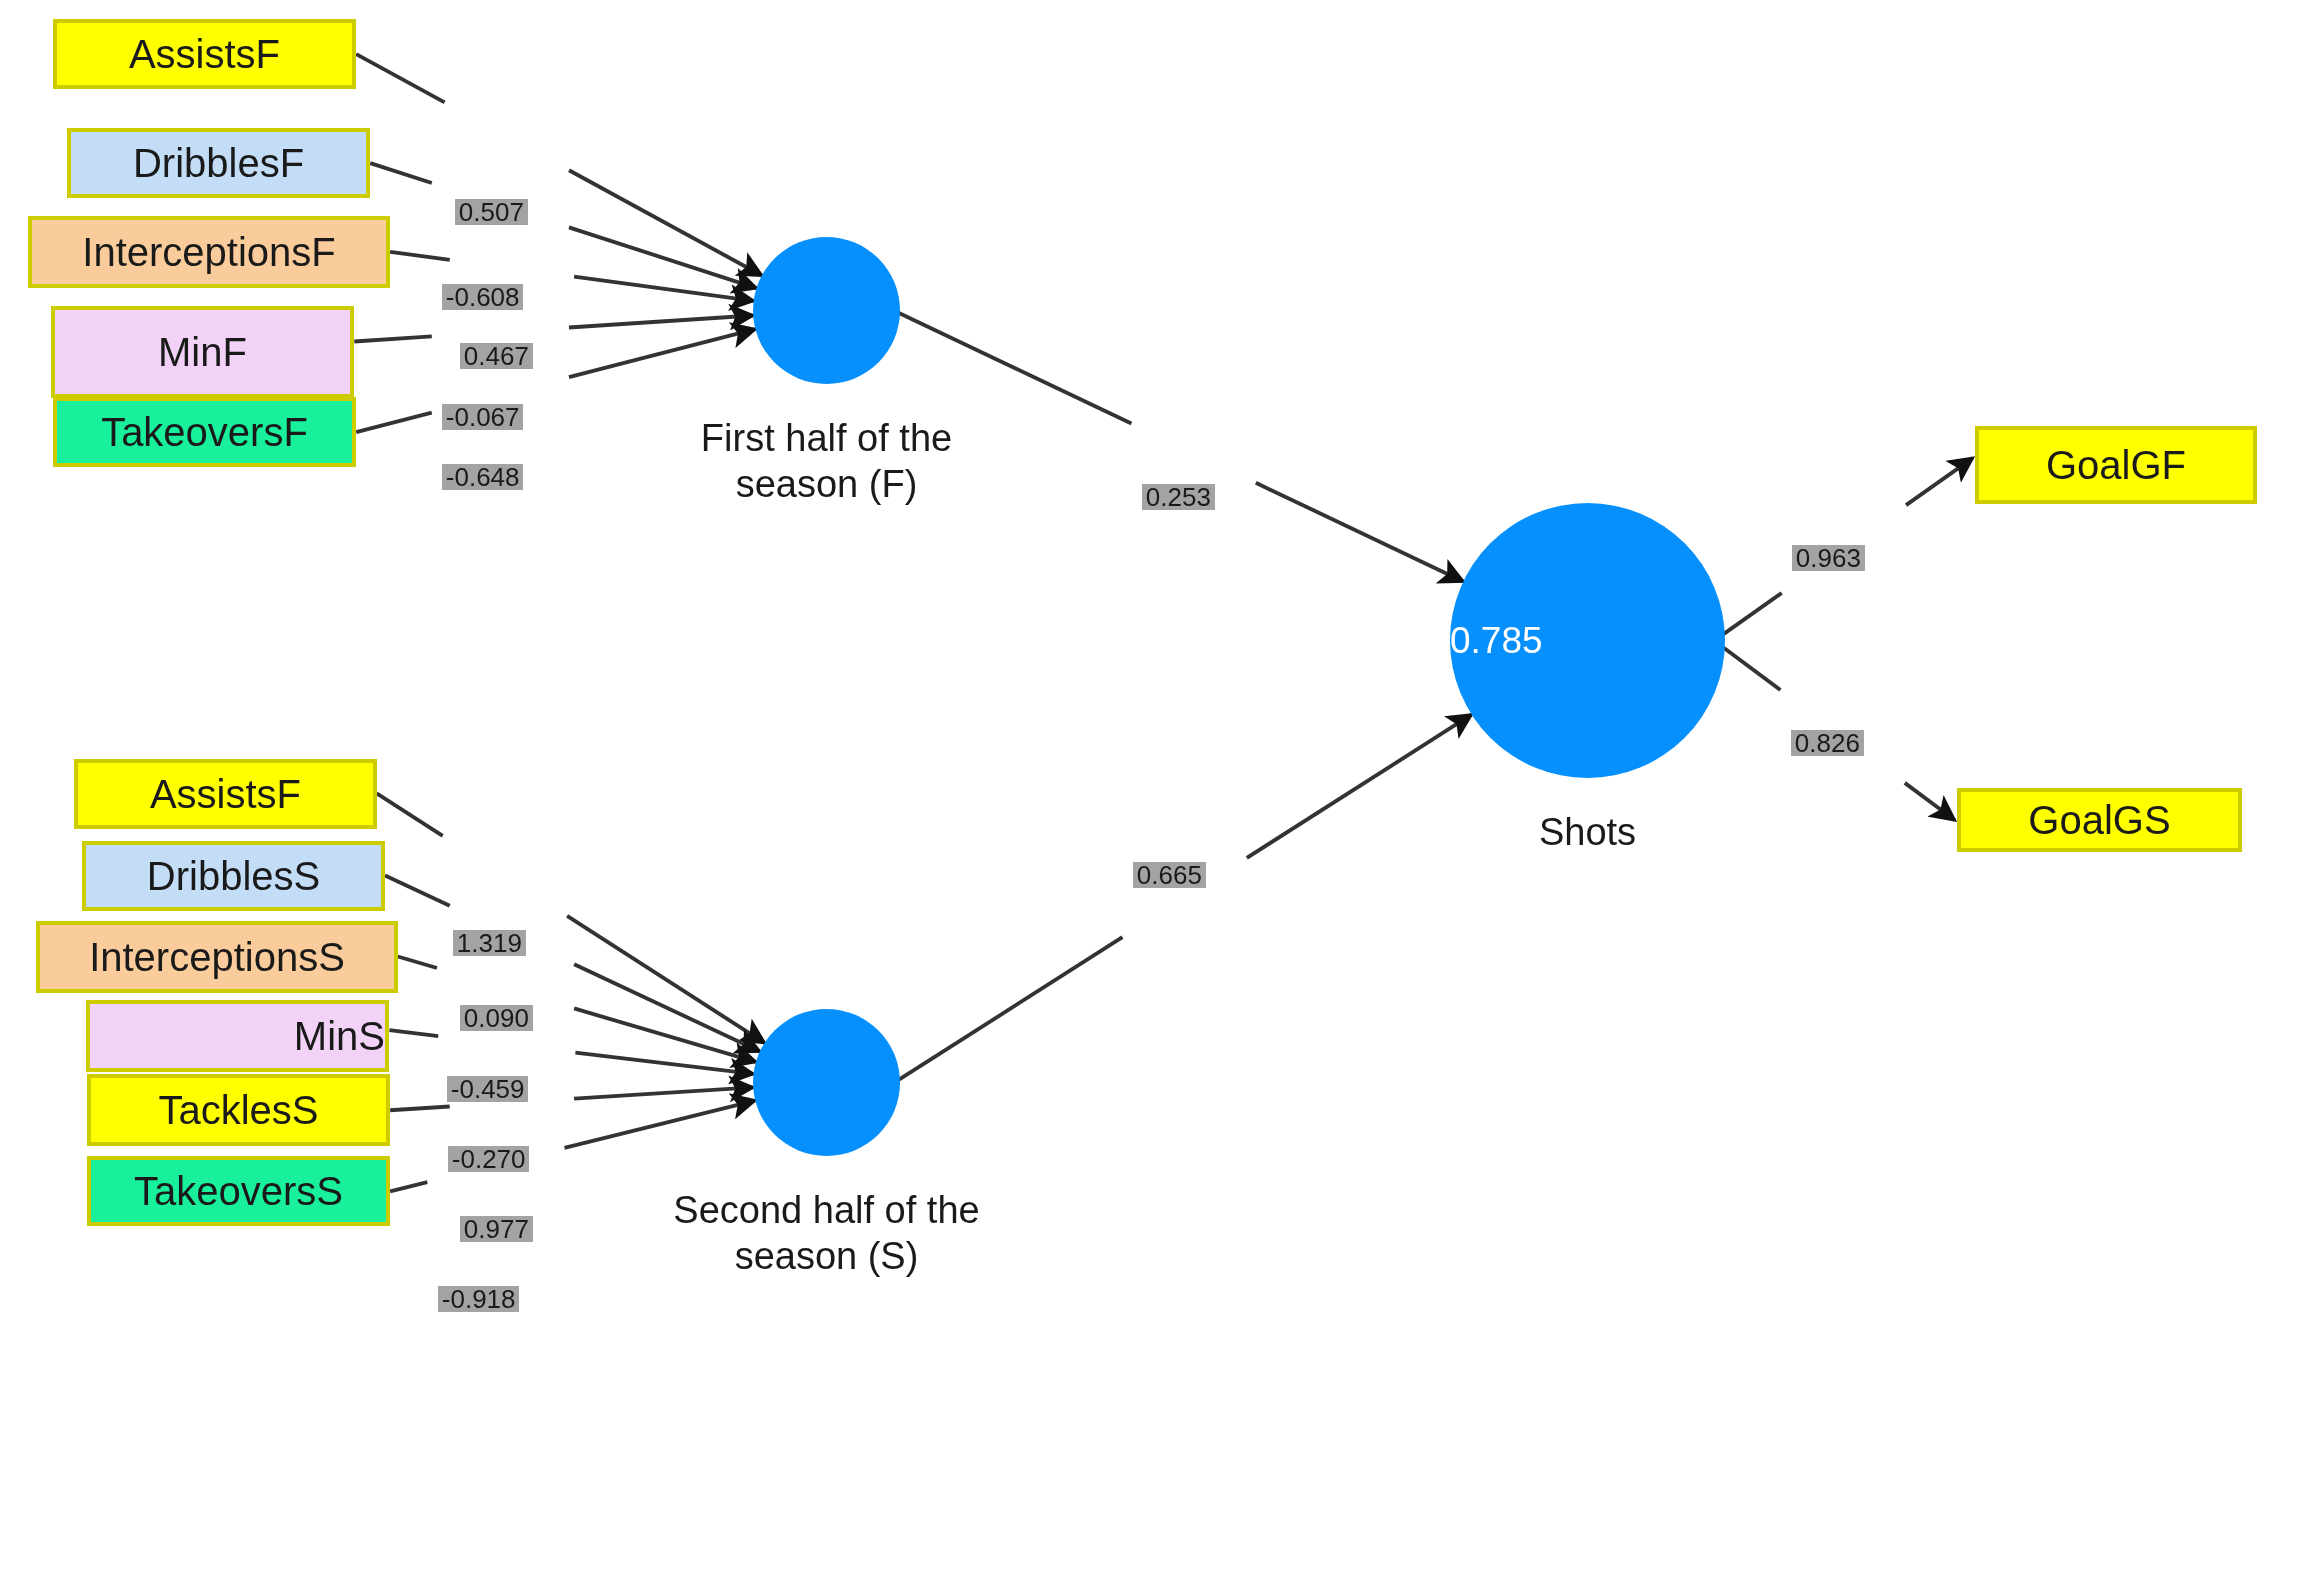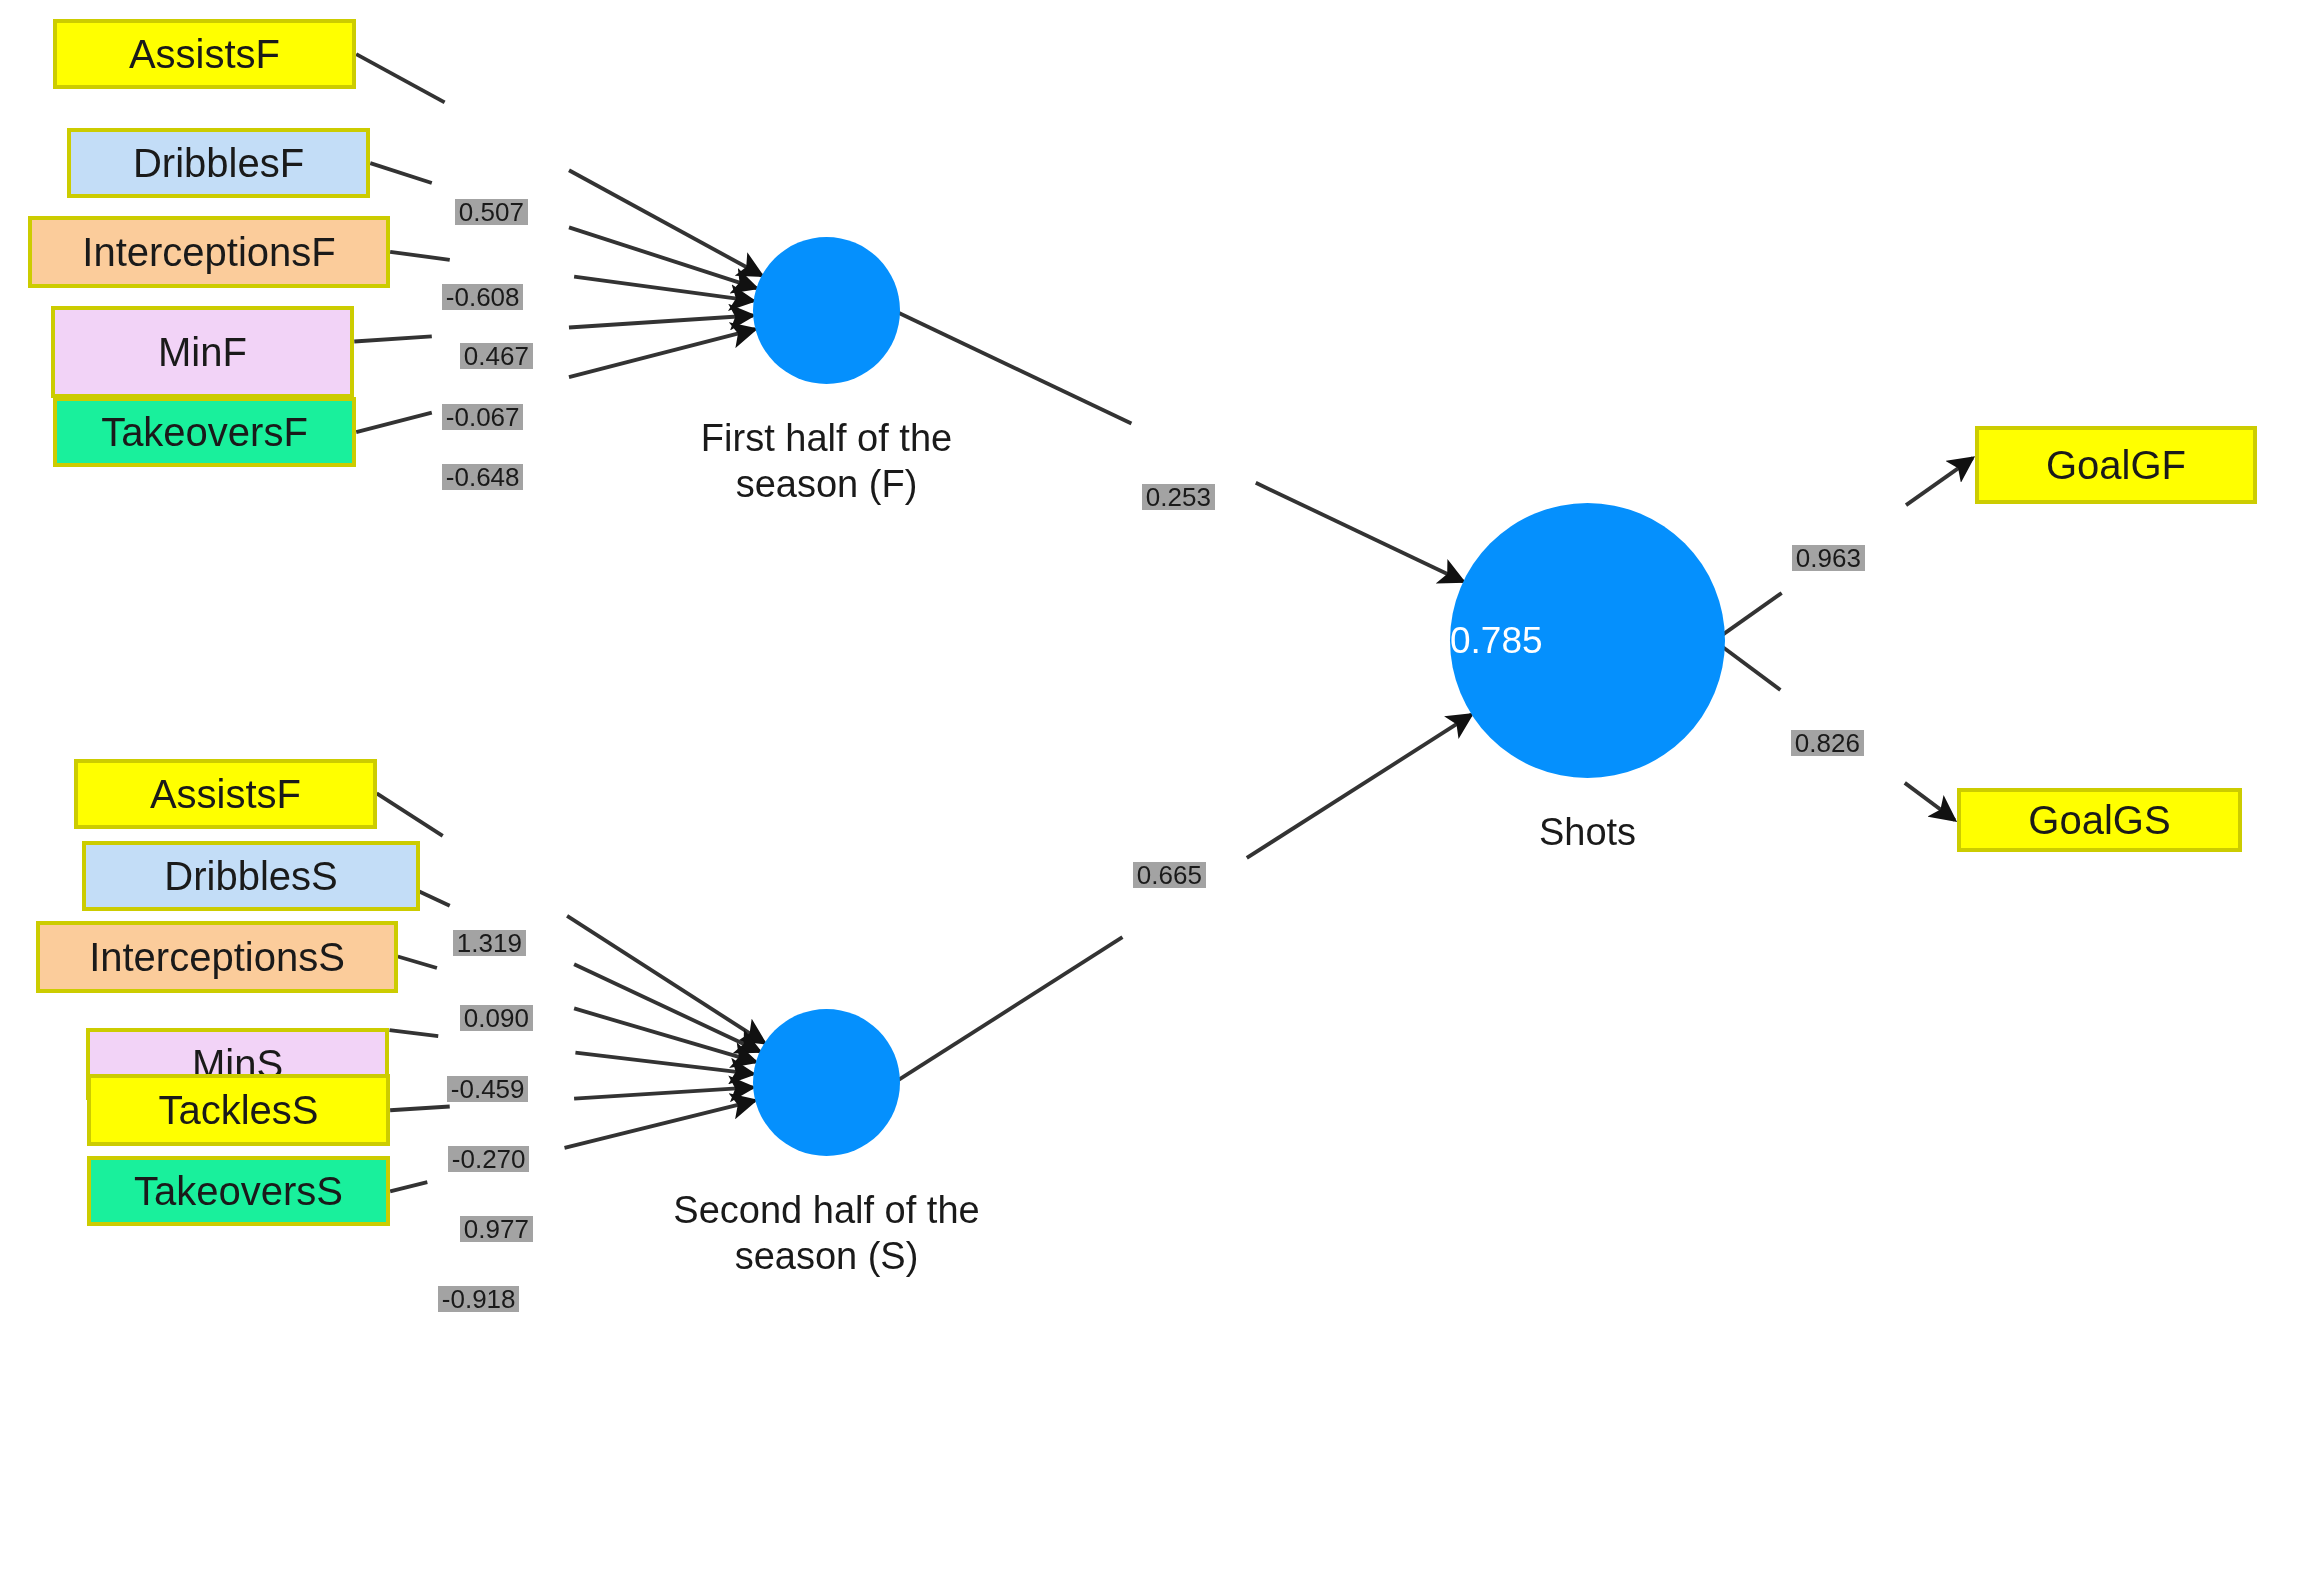--- a/index.html
+++ b/index.html
@@ -105,27 +105,27 @@
       </div>
       <div class="ind-box" style="left: 51px; top: 306px; width: 303px; height: 92px; background: rgb(242, 211, 247);">
         <span>MinF</span>
       </div>
       <div class="ind-box" style="left: 53px; top: 397px; width: 303px; height: 70px; background: rgb(25, 240, 156);">
         <span>TakeoversF</span>
       </div>
       <div class="ind-box" style="left: 74px; top: 759px; width: 303px; height: 70px; background: rgb(255, 255, 0);">
         <span>AssistsF</span>
       </div>
-      <div class="ind-box" style="left: 82px; top: 841px; width: 338px; height: 70px; background: rgb(195, 221, 247); align-items: center;">
+      <div class="ind-box" style="left: 82px; top: 841px; width: 303px; height: 70px; background: rgb(195, 221, 247); align-items: center;">
         <span>DribblesS</span>
       </div>
       <div class="ind-box" style="left: 36px; top: 921px; width: 362px; height: 72px; background: rgb(251, 204, 155);">
         <span>InterceptionsS</span>
       </div>
-      <div class="ind-box" style="left: 86px; top: 1028px; width: 303px; height: 72px; background: rgb(242, 211, 247);">
+      <div class="ind-box" style="left: 86px; top: 1000px; width: 303px; height: 72px; background: rgb(242, 211, 247); justify-content: flex-end;">
         <span>MinS</span>
       </div>
       <div class="ind-box" style="left: 87px; top: 1074px; width: 303px; height: 72px; background: rgb(255, 255, 0);">
         <span>TacklesS</span>
       </div>
       <div class="ind-box" style="left: 87px; top: 1156px; width: 303px; height: 70px; background: rgb(25, 240, 156); text-align: center;">
         <span>TakeoversS</span>
       </div>
       <div class="ind-box" style="left: 1975px; top: 426px; width: 282px; height: 78px; background: rgb(255, 255, 0);">
         <span>GoalGF</span>

